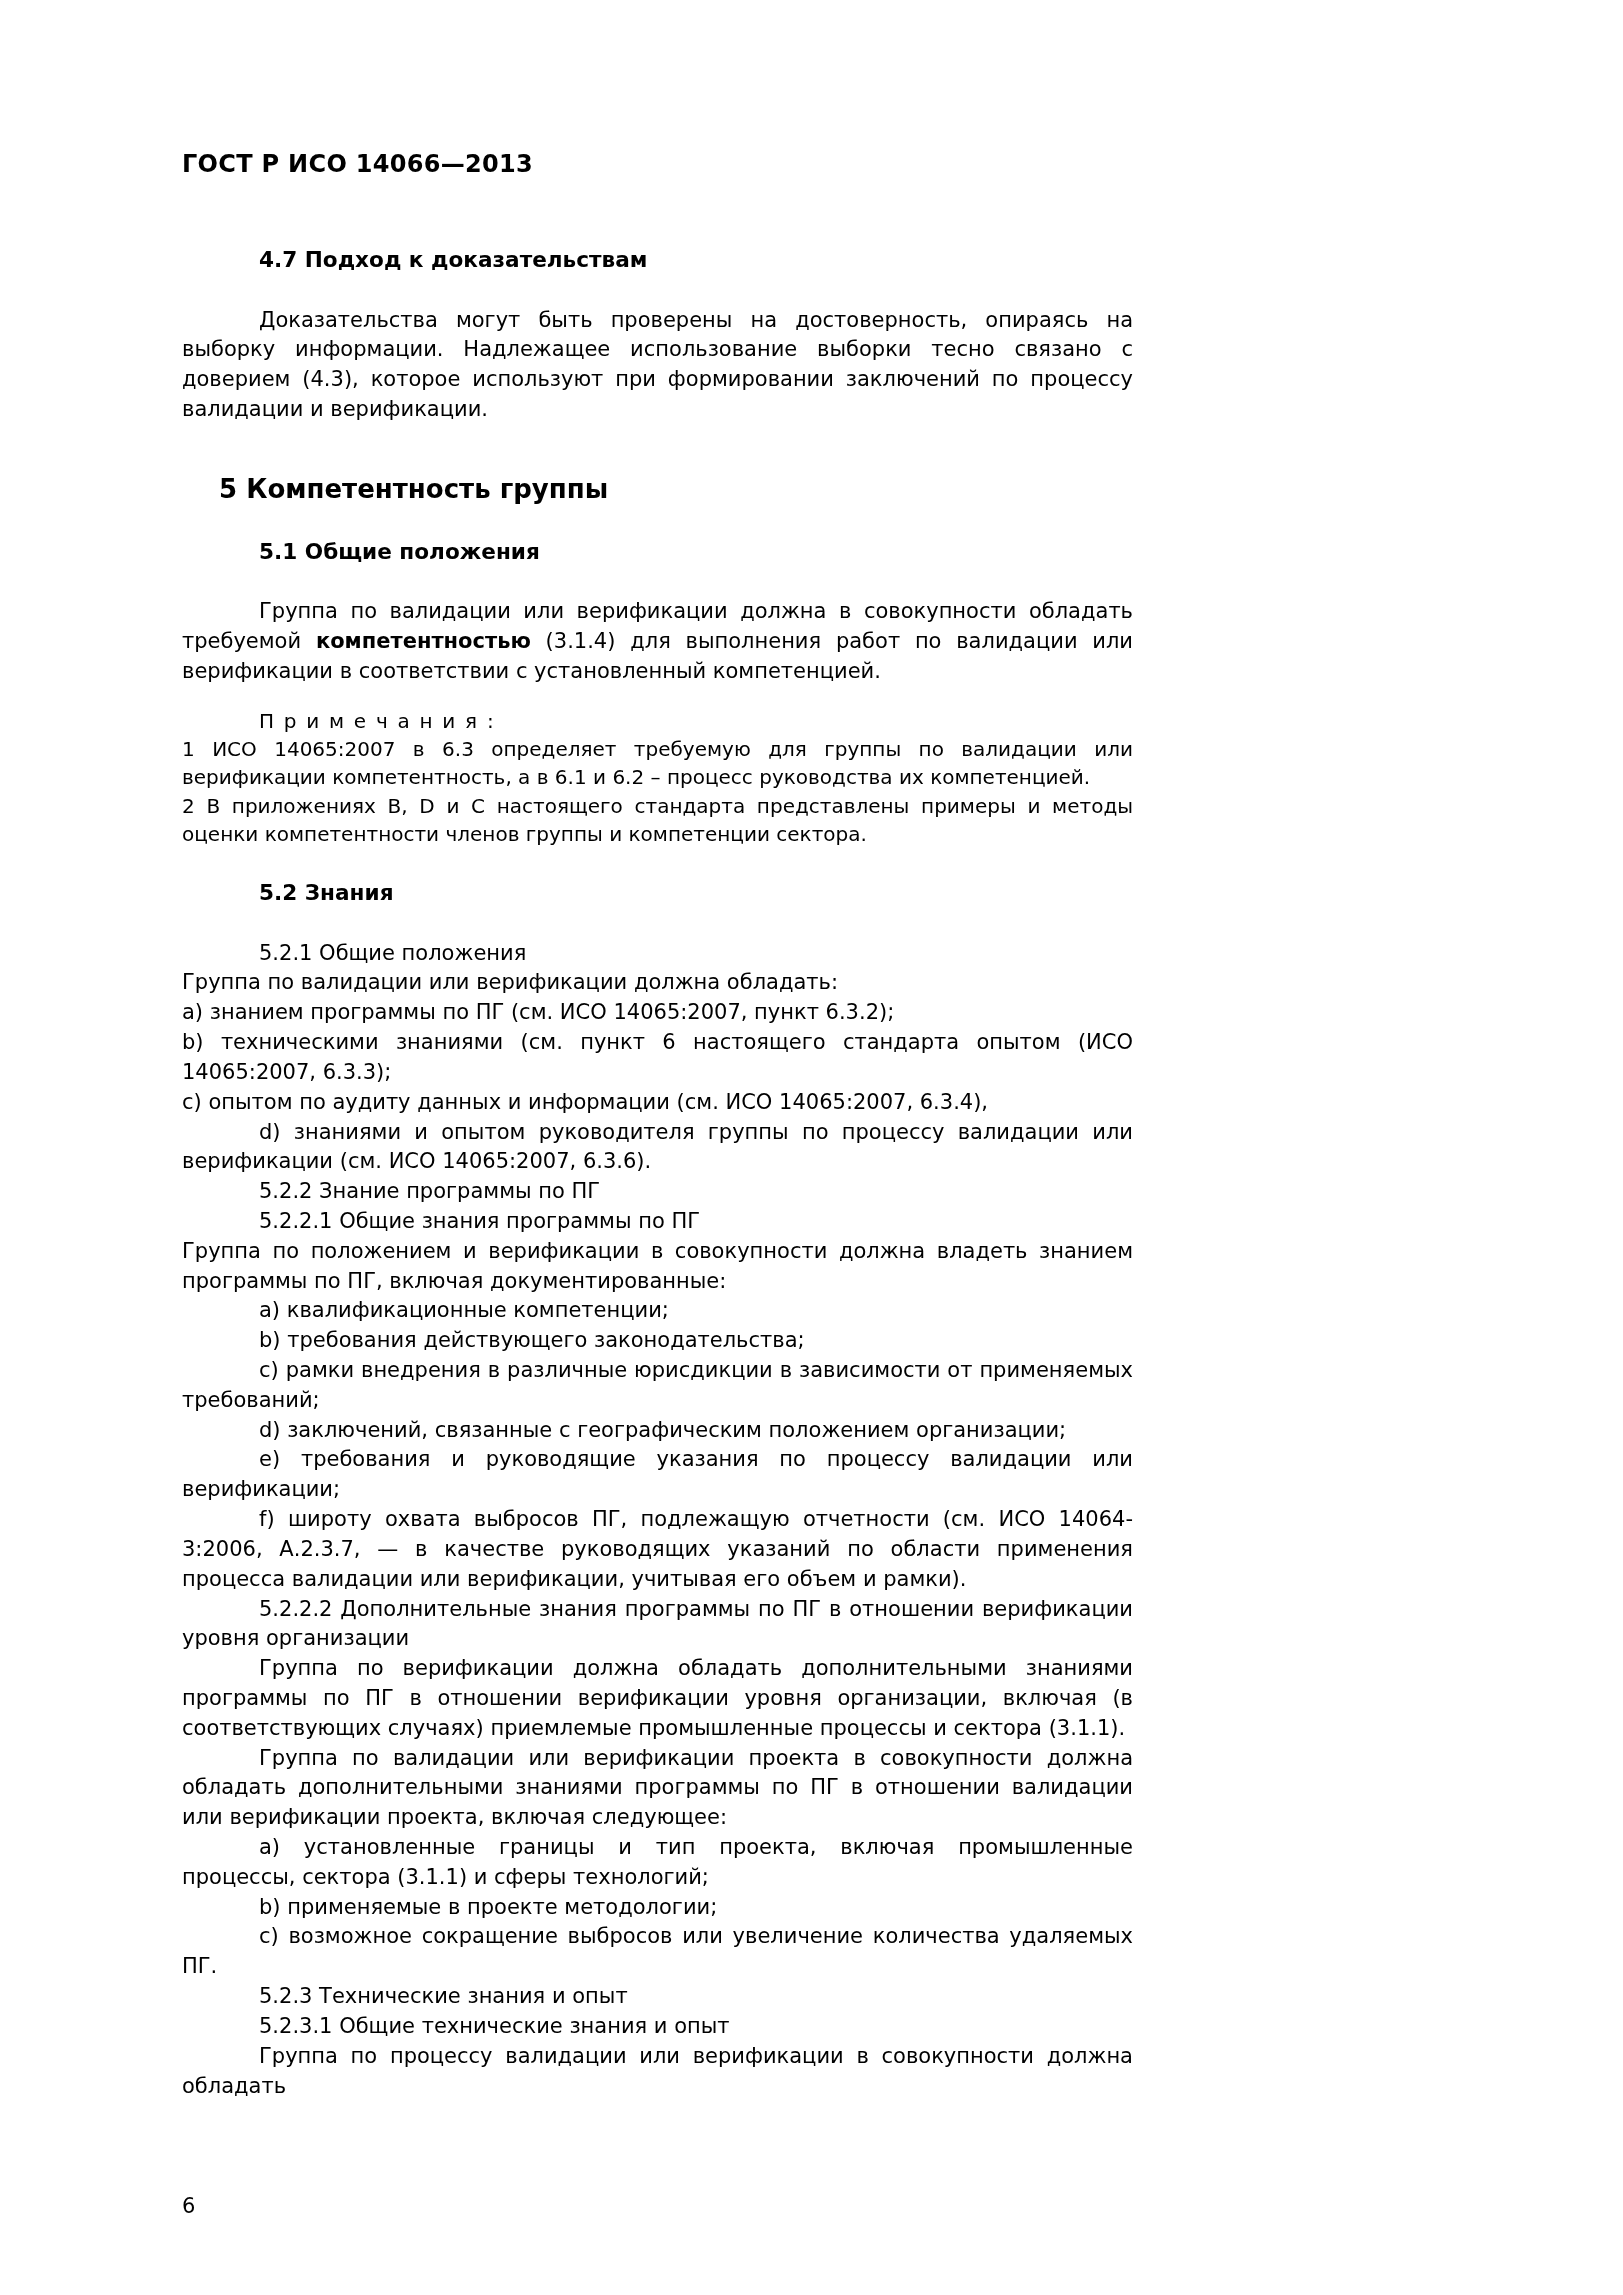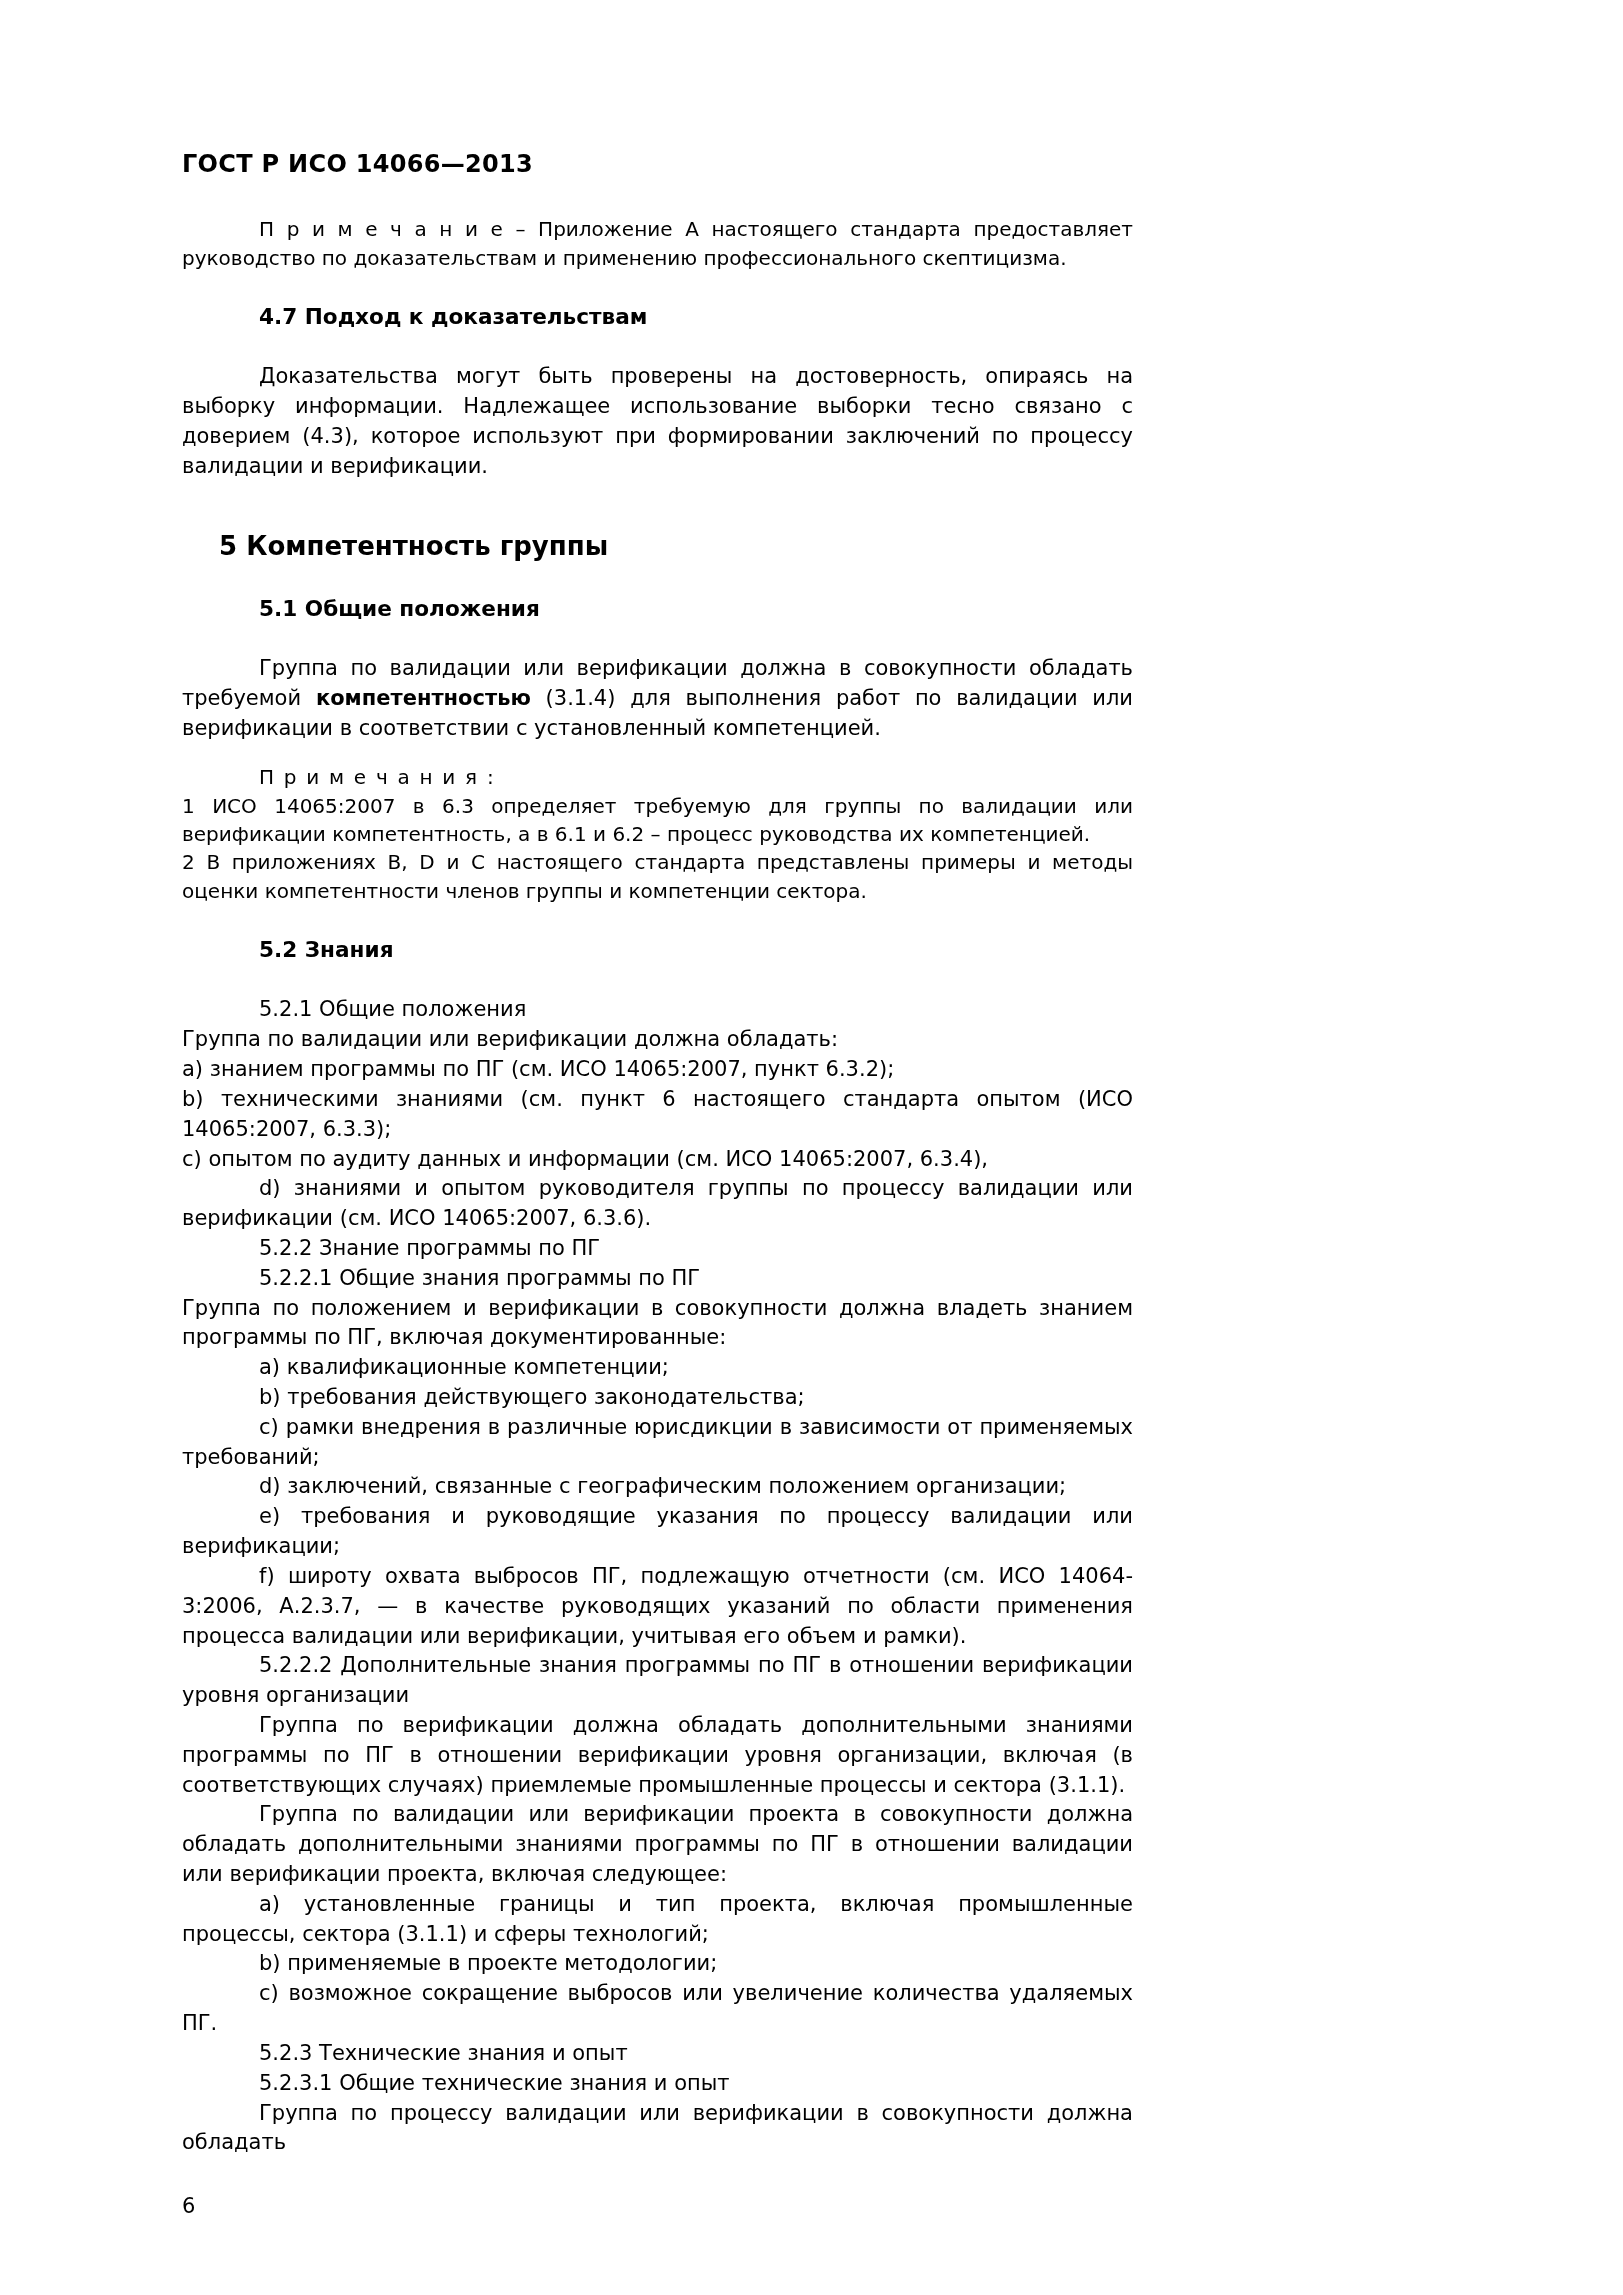--- a/index.html
+++ b/index.html
@@ -71,21 +71,20 @@
     text-align-last: left;
   }
 </style>
 </head>
 <body>
 
 <div class="page">
 
   <div class="doc-header">ГОСТ Р ИСО 14066—2013</div>
 
-  <p class="indent note-block">П р и м е ч а н и е – Приложение А настоящего стандарта предоставляет руководство по  доказательствам и применению профессионального скептицизма.</p>
 
   <div class="gap-m"></div>
   <h3 class="subsection">4.7 Подход к доказательствам</h3>
 
   <div class="gap-m"></div>
   <p class="indent">Доказательства могут быть проверены на достоверность, опираясь на выборку информации. Надлежащее использование выборки тесно связано с доверием (4.3), которое используют при формировании заключений по процессу валидации и верификации.</p>
 
   <div class="gap-s"></div>
   <h2 class="section">5 Компетентность группы</h2>
 

